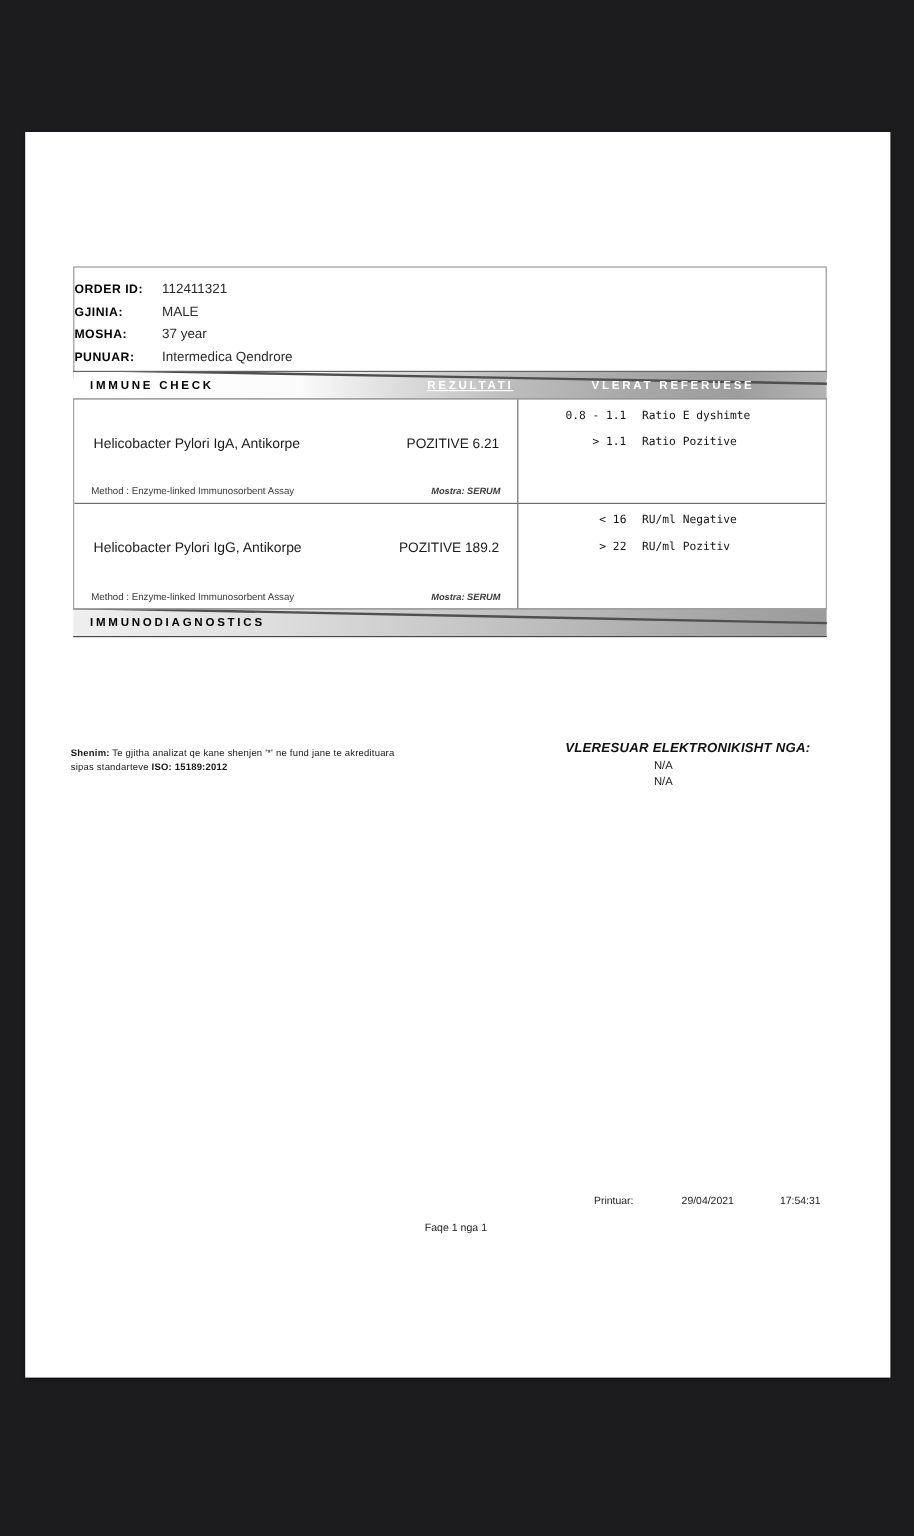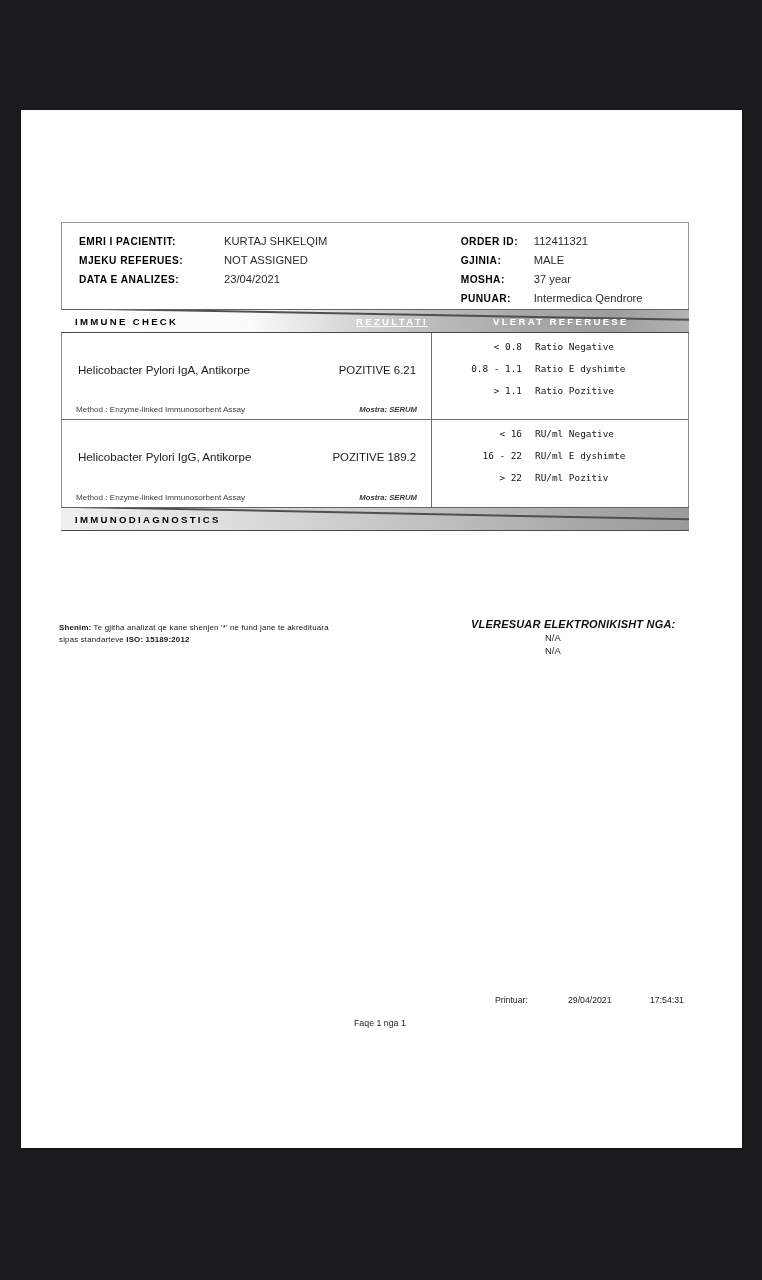--- a/index.html
+++ b/index.html
@@ -261,34 +261,20 @@
 </style>
 </head>
 <body>
 
 <div id="viewport">
 
   <div id="page">
 
     <div class="info-box">
 
-      <div class="info-col left">
-        <div class="info-row">
-          <span class="info-label">EMRI I PACIENTIT:</span>
-          <span class="info-value">KURTAJ  SHKELQIM</span>
-        </div>
-        <div class="info-row">
-          <span class="info-label">MJEKU REFERUES:</span>
-          <span class="info-value">NOT ASSIGNED</span>
-        </div>
-        <div class="info-row">
-          <span class="info-label">DATA E ANALIZES:</span>
-          <span class="info-value">23/04/2021</span>
-        </div>
-      </div>
 
       <div class="info-col right">
         <div class="info-row">
           <span class="info-label">ORDER ID:</span>
           <span class="info-value">112411321</span>
         </div>
         <div class="info-row">
           <span class="info-label">GJINIA:</span>
           <span class="info-value">MALE</span>
         </div>
@@ -317,24 +303,20 @@
         <div class="rr-left">
           <span class="test-name">Helicobacter Pylori IgA, Antikorpe</span>
           <span class="test-result">POZITIVE 6.21</span>
           <div class="meta-line">
             <span class="meta-method">Method : Enzyme-linked Immunosorbent Assay</span>
             <span class="meta-sample">Mostra: SERUM</span>
           </div>
         </div>
         <div class="rr-right">
           <div class="ref-line">
-            <span class="ref-range">&lt; 0.8</span>
-            <span class="ref-desc">Ratio Negative</span>
-          </div>
-          <div class="ref-line">
             <span class="ref-range">0.8 - 1.1</span>
             <span class="ref-desc">Ratio E dyshimte</span>
           </div>
           <div class="ref-line">
             <span class="ref-range">&gt; 1.1</span>
             <span class="ref-desc">Ratio Pozitive</span>
           </div>
         </div>
       </div>
 
@@ -346,24 +328,20 @@
             <span class="meta-method">Method : Enzyme-linked Immunosorbent Assay</span>
             <span class="meta-sample">Mostra: SERUM</span>
           </div>
         </div>
         <div class="rr-right">
           <div class="ref-line">
             <span class="ref-range">&lt; 16</span>
             <span class="ref-desc">RU/ml Negative</span>
           </div>
           <div class="ref-line">
-            <span class="ref-range">16 - 22</span>
-            <span class="ref-desc">RU/ml E dyshimte</span>
-          </div>
-          <div class="ref-line">
             <span class="ref-range">&gt; 22</span>
             <span class="ref-desc">RU/ml Pozitiv</span>
           </div>
         </div>
       </div>
     </div>
 
     <div class="band" id="band-bottom" style="top:397px;">
       <div class="band-bg"></div>
       <div class="slash"></div>

